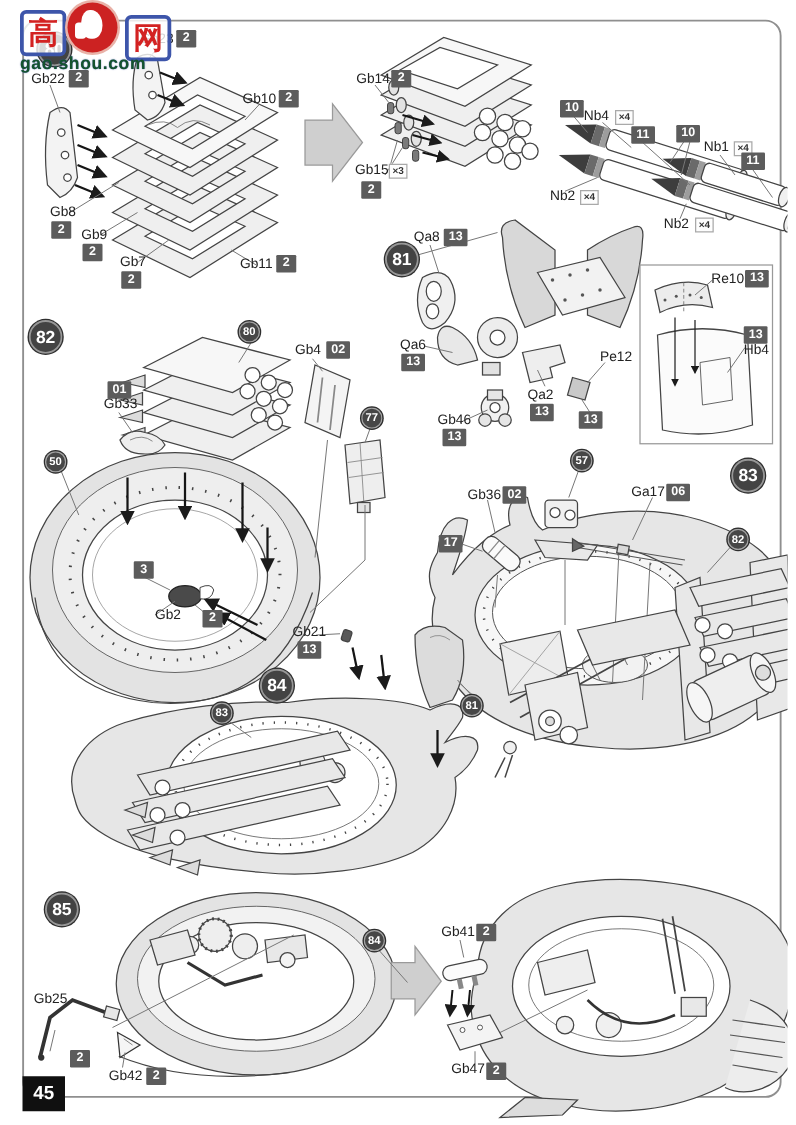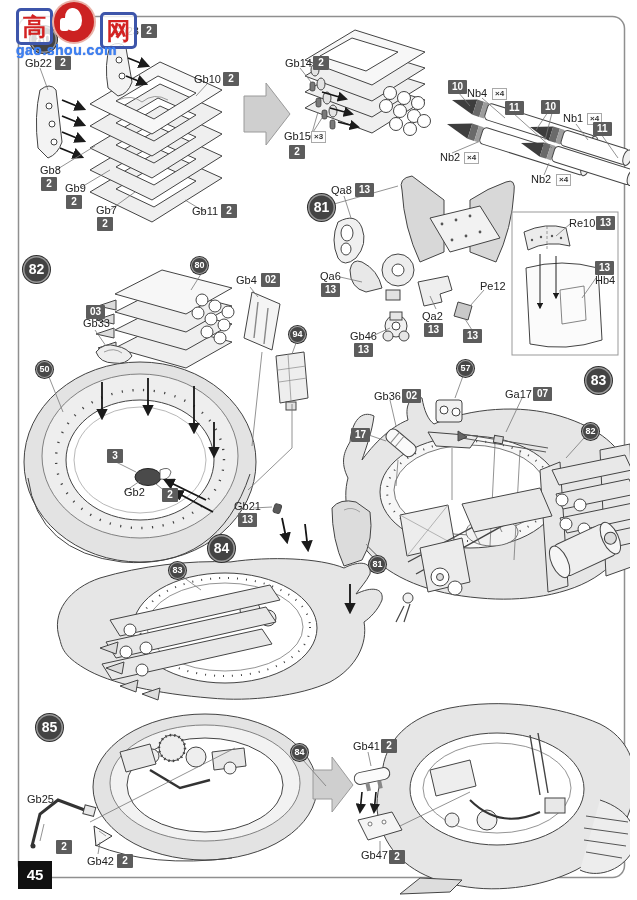--- a/index.html
+++ b/index.html
@@ -24,21 +24,21 @@
   .wm-box{position:absolute;width:31px;height:31px;border:3px solid #3d55aa;border-radius:5px;
           color:#d32222;font:bold 24px/31px "Liberation Sans",sans-serif;text-align:center;
           background:rgba(255,255,255,.8);}
   .wm-gear{position:absolute;left:42px;top:0px;width:40px;height:40px;border-radius:50%;
            background:#cc2222;box-shadow:0 0 0 2px #e9b2a8;}
   .wm-gear::after{content:"";position:absolute;left:11px;top:6px;width:17px;height:23px;
            background:#fff;border-radius:45% 60% 50% 50%;}
   .wm-gear::before{content:"";position:absolute;left:6px;top:16px;width:9px;height:13px;
            background:#fff;border-radius:3px;}
   .wm-domain{position:absolute;left:4px;top:40px;font:bold 14px "Liberation Sans",sans-serif;
-           color:#3b82f6;text-shadow:0 0 1px #3d55aa;letter-spacing:.5px;}
+           color:#14532d;text-shadow:0 0 1px #3d55aa;letter-spacing:.5px;}
 </style>
 </head>
 <body>
 
 <div id="sheet">
 
 <svg id="art" width="637" height="900" viewBox="0 0 637 900">
   <defs>
     <marker id="ah" viewBox="0 0 10 10" refX="8" refY="5" markerWidth="6.5" markerHeight="6.5" orient="auto-start-reverse">
       <path d="M0,0L10,5L0,10z" fill="#1b1b1b"></path>
@@ -453,21 +453,21 @@
 
 <div class="stepc" style="left:30px;top:26px;z-index:1">80</div>
 <div class="stepc" style="left:308px;top:194px">81</div>
 <div class="stepc" style="left:23px;top:256px">82</div>
 <div class="stepc" style="left:585px;top:367px">83</div>
 <div class="stepc" style="left:208px;top:535px">84</div>
 <div class="stepc" style="left:36px;top:714px">85</div>
 
 <div class="refc" style="left:191px;top:257px">80</div>
 <div class="refc" style="left:36px;top:361px">50</div>
-<div class="refc" style="left:289px;top:326px">94</div>
+<div class="refc" style="left:289px;top:326px">77</div>
 <div class="refc" style="left:457px;top:360px">57</div>
 <div class="refc" style="left:582px;top:423px">82</div>
 <div class="refc" style="left:369px;top:556px">81</div>
 <div class="refc" style="left:169px;top:562px">83</div>
 <div class="refc" style="left:291px;top:744px">84</div>
 
 <div class="lbl" style="left:112px;top:25px">Gb23</div>
 <div class="gbox" style="left:141px;top:24px">2</div>
 <div class="lbl" style="left:25px;top:57px">Gb22</div>
 <div class="gbox" style="left:55px;top:56px">2</div>
@@ -509,32 +509,32 @@
 <div class="gbox" style="left:424px;top:323px">13</div>
 <div class="lbl" style="left:480px;top:280px">Pe12</div>
 <div class="gbox" style="left:463px;top:329px">13</div>
 <div class="lbl" style="left:569px;top:217px">Re10</div>
 <div class="gbox" style="left:596px;top:216px">13</div>
 <div class="gbox" style="left:595px;top:261px">13</div>
 <div class="lbl" style="left:595px;top:274px">Hb4</div>
 
 <div class="lbl" style="left:236px;top:274px">Gb4</div>
 <div class="gbox" style="left:261px;top:273px">02</div>
-<div class="gbox" style="left:86px;top:305px">03</div>
+<div class="gbox" style="left:86px;top:305px">01</div>
 <div class="lbl" style="left:83px;top:317px">Gb33</div>
 <div class="gbox" style="left:107px;top:449px">3</div>
 <div class="lbl" style="left:124px;top:486px">Gb2</div>
 <div class="gbox" style="left:162px;top:488px">2</div>
 <div class="lbl" style="left:234px;top:500px">Gb21</div>
 <div class="gbox" style="left:238px;top:513px">13</div>
 
 <div class="lbl" style="left:374px;top:390px">Gb36</div>
 <div class="gbox" style="left:402px;top:389px">02</div>
 <div class="lbl" style="left:505px;top:388px">Ga17</div>
-<div class="gbox" style="left:533px;top:387px">07</div>
+<div class="gbox" style="left:533px;top:387px">06</div>
 <div class="gbox" style="left:351px;top:428px">17</div>
 
 <div class="lbl" style="left:27px;top:793px">Gb25</div>
 <div class="gbox" style="left:56px;top:840px">2</div>
 <div class="lbl" style="left:87px;top:855px">Gb42</div>
 <div class="gbox" style="left:117px;top:854px">2</div>
 <div class="lbl" style="left:353px;top:740px">Gb41</div>
 <div class="gbox" style="left:381px;top:739px">2</div>
 <div class="lbl" style="left:361px;top:849px">Gb47</div>
 <div class="gbox" style="left:389px;top:850px">2</div>

